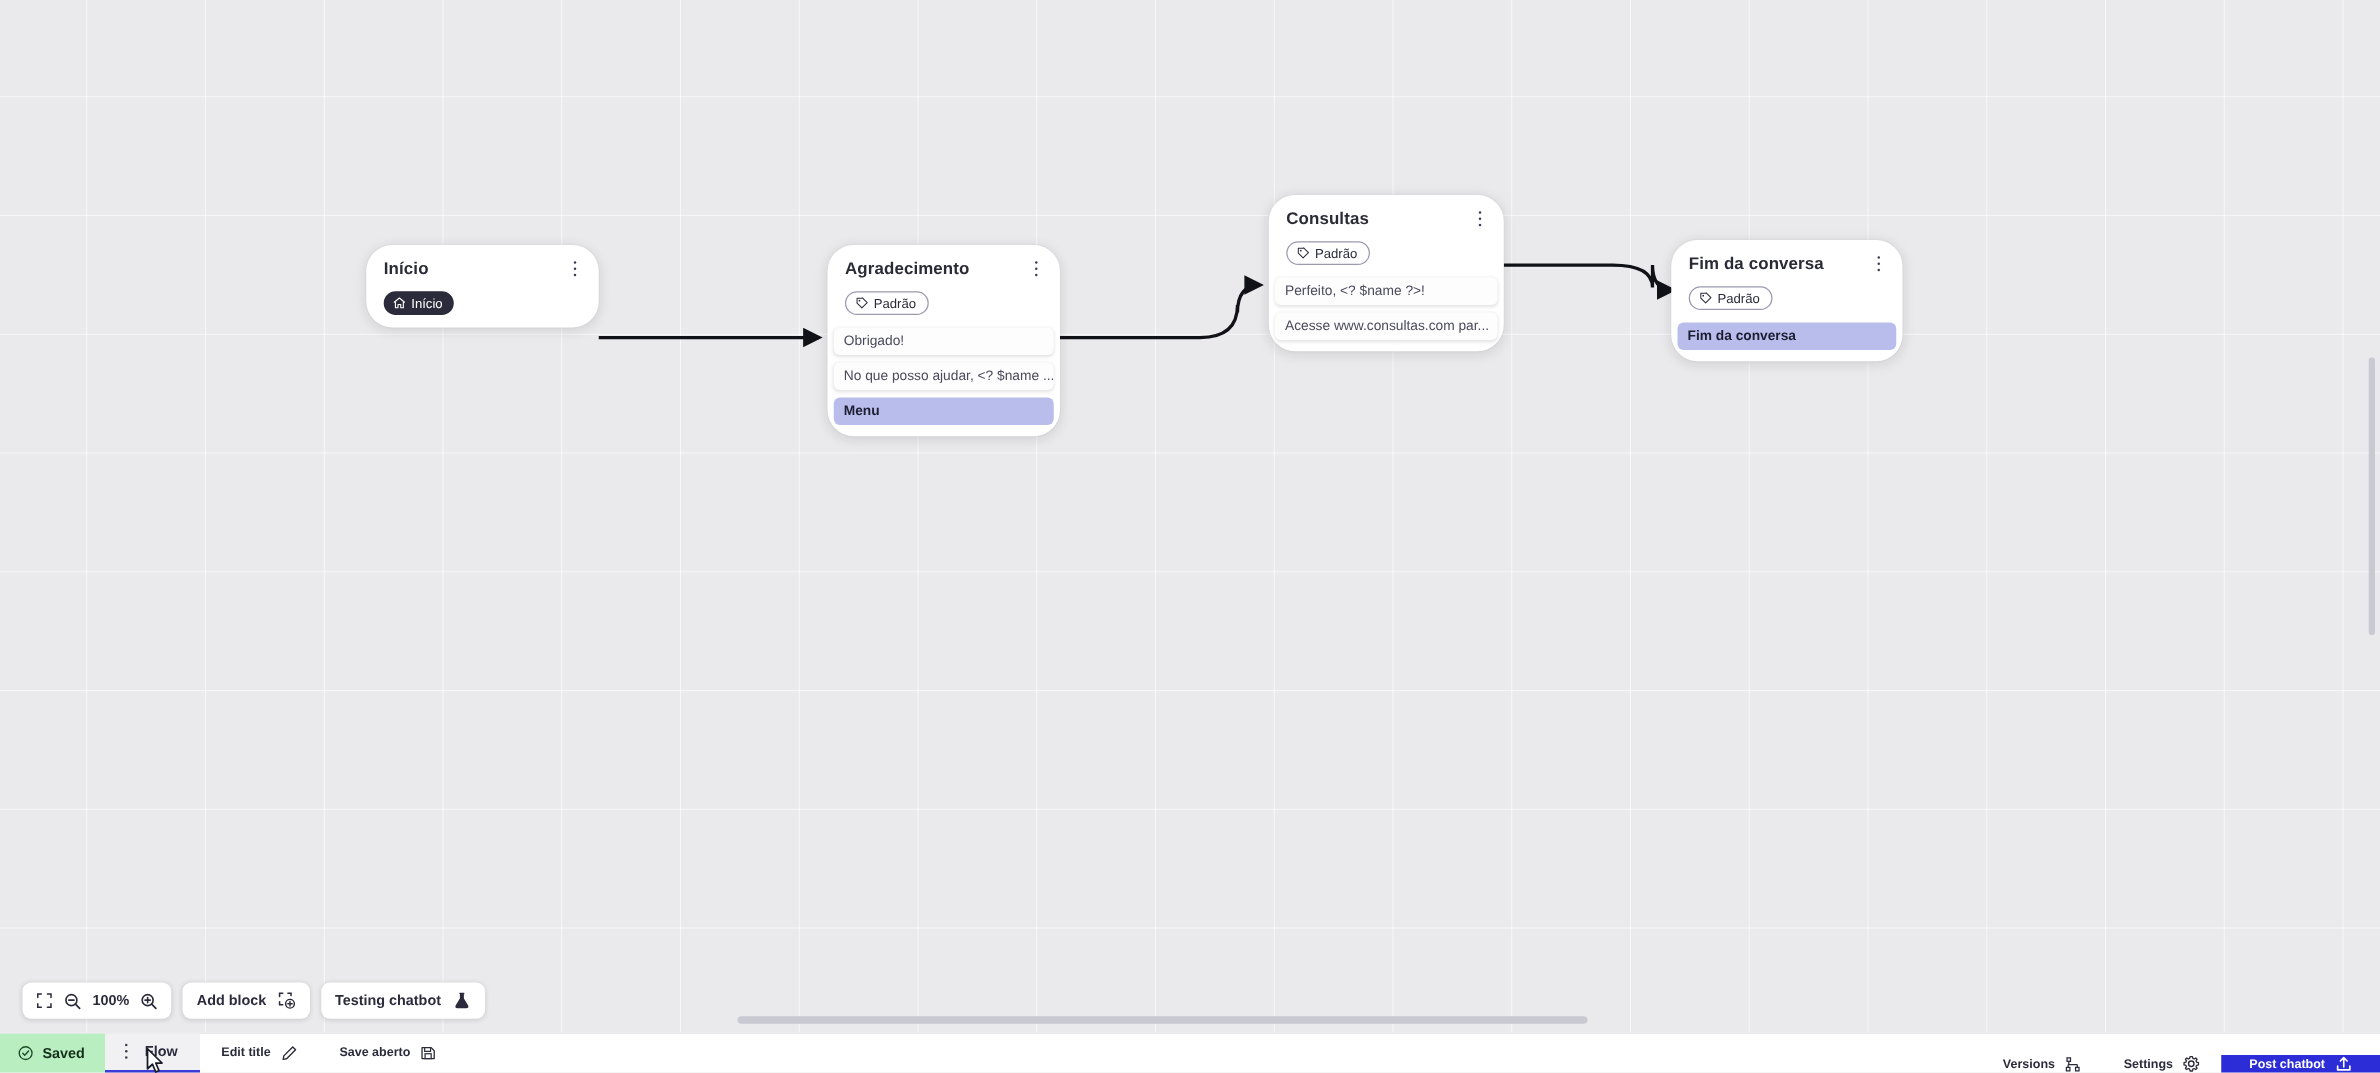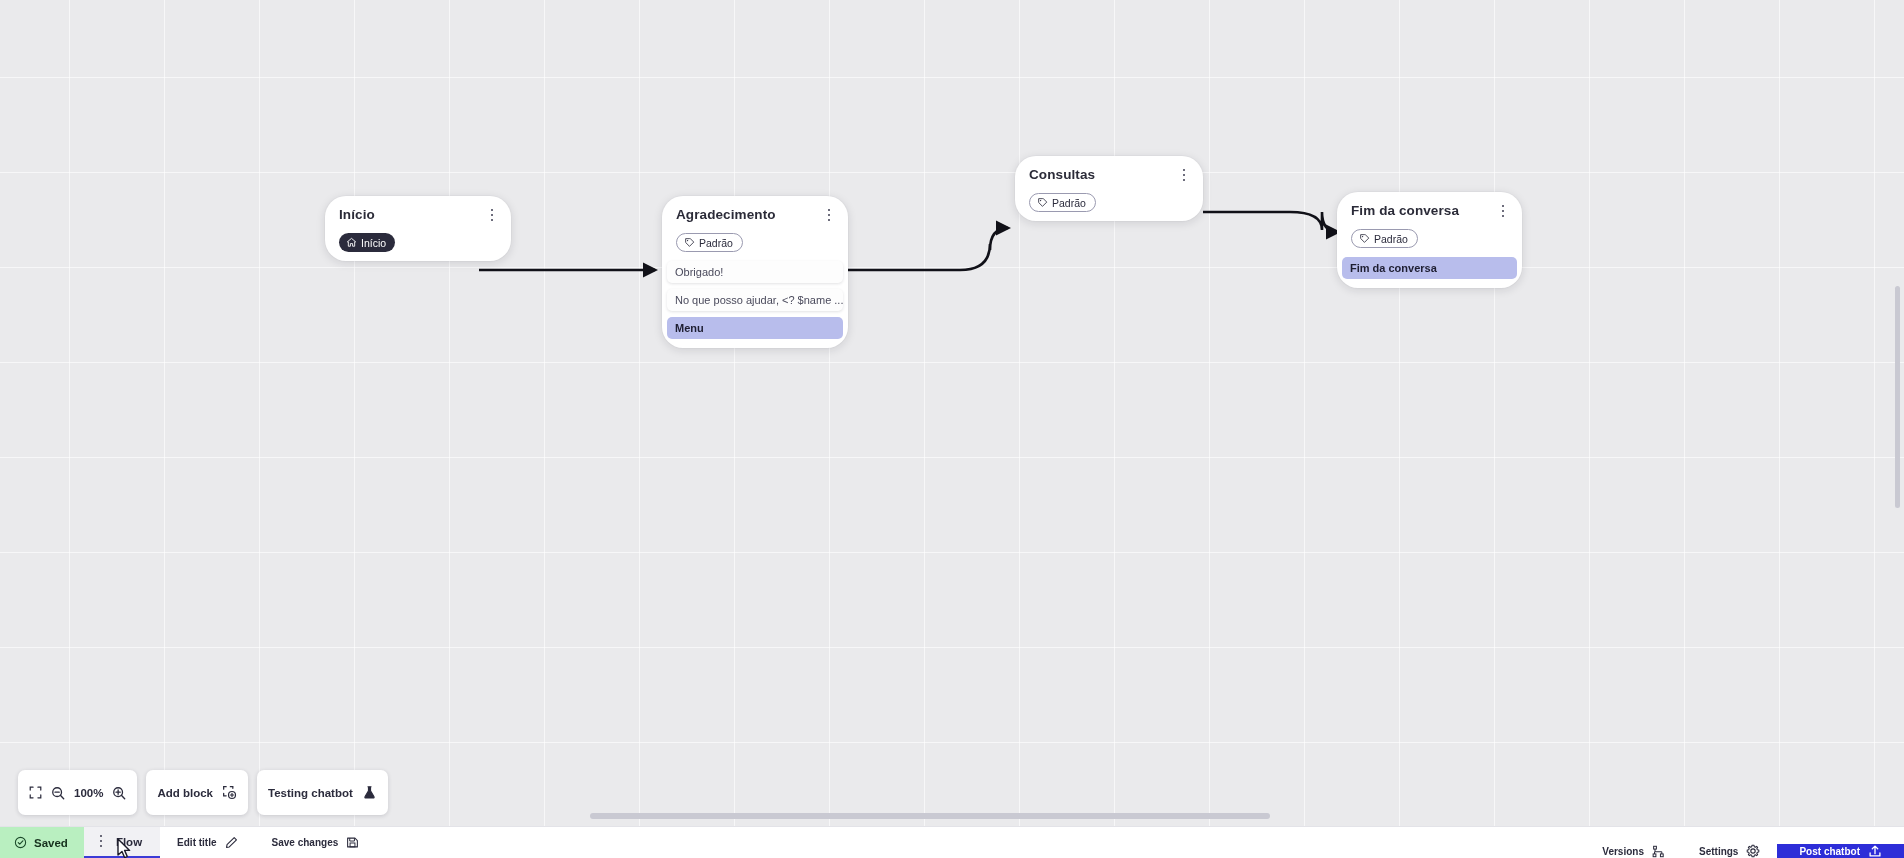--- a/index.html
+++ b/index.html
@@ -123,21 +123,21 @@
     display: flex;
     gap: 9px;
     align-items: center;
     z-index: 6;
   }
   .tool-pill {
     display: flex;
     align-items: center;
     background: #ffffff;
     border-radius: 7px;
-    height: 45px;
+    height: 29px;
     padding: 0 11px;
     box-shadow: 0 1px 4px rgba(30,30,50,0.16);
     font-size: 11.5px;
     font-weight: 700;
     color: #2b2b3c;
     gap: 9px;
     cursor: pointer;
     white-space: nowrap;
   }
   .tool-pill .zlabel { font-size: 11.5px; font-weight: 700; }
@@ -243,21 +243,21 @@
       </marker>
     </defs>
 
     <path d="M 479 270 L 655 270" fill="none" stroke="#111118" stroke-width="2.6" marker-end="url(#arrow)"></path>
 
     <path d="M 848 270 L 960 270 Q 990 270 990 244 L 990 250 Q 990 228 1008 228" fill="none" stroke="#111118" stroke-width="2.6" marker-end="url(#arrow)"></path>
 
     <path d="M 1203 212 L 1290 212 Q 1322 212 1322 230 L 1322 212 Q 1322 232 1338 232" fill="none" stroke="#111118" stroke-width="2.6" marker-end="url(#arrow)"></path>
   </svg>
 
-  <div class="node" style="left:293px; top:196px; width:186px;margin-left:32px;">
+  <div class="node" style="left:293px; top:196px; width:186px;">
     <div class="node-head">
       <div class="node-title">Início</div>
       <div class="kebab">
         <i></i>
           <i></i>
           <i></i>
       </div>
     </div>
     <div class="chips">
       <span class="chip dark">
@@ -304,20 +304,24 @@
       </div>
     </div>
     <div class="chips">
       <span class="chip outline">
         <svg width="11" height="11" viewBox="0 0 16 16">
           <path d="M8.6 1.8 L14.2 7.4 L8 13.6 L2.4 8 L2.4 2.4 L8 2.4 Z" fill="none" stroke="#2b2b3c" stroke-width="1.2" stroke-linejoin="round"></path>
           <circle cx="5.2" cy="5.2" r="1" fill="#2b2b3c"></circle>
         </svg>
         <span>Padrão</span>
       </span>
+    </div>
+    <div class="rows">
+      <div class="row">Perfeito, &lt;? $name ?&gt;!</div>
+      <div class="row">Acesse www.consultas.com par...</div>
     </div>
   </div>
 
   <div class="node" style="left:1337px; top:192px; width:185px;">
     <div class="node-head">
       <div class="node-title">Fim da conversa</div>
       <div class="kebab">
         <i></i>
           <i></i>
           <i></i>
@@ -398,21 +402,21 @@
     </div>
 
     <div class="sb-btn">
       <span>Edit title</span>
       <svg width="13" height="13" viewBox="0 0 16 16">
         <path d="M11.3 1.9 L14.1 4.7 L5.3 13.5 L1.9 14.1 L2.5 10.7 Z" fill="none" stroke="#2b2b3c" stroke-width="1.35" stroke-linejoin="round"></path>
       </svg>
     </div>
 
     <div class="sb-btn">
-      <span>Save changes</span>
+      <span>Save aberto</span>
       <svg width="13" height="13" viewBox="0 0 16 16">
         <path d="M2 2.6 L11 2.6 L14 5.6 L14 13.4 L2 13.4 Z" fill="none" stroke="#2b2b3c" stroke-width="1.3" stroke-linejoin="round"></path>
         <path d="M4.6 2.6 L4.6 6.2 L10.4 6.2 L10.4 2.6" fill="none" stroke="#2b2b3c" stroke-width="1.2"></path>
         <rect x="5" y="8.6" width="6" height="4.8" fill="none" stroke="#2b2b3c" stroke-width="1.2"></rect>
       </svg>
     </div>
   </div>
 
   <div class="sb-right">
     <div class="sb-divider"></div>

